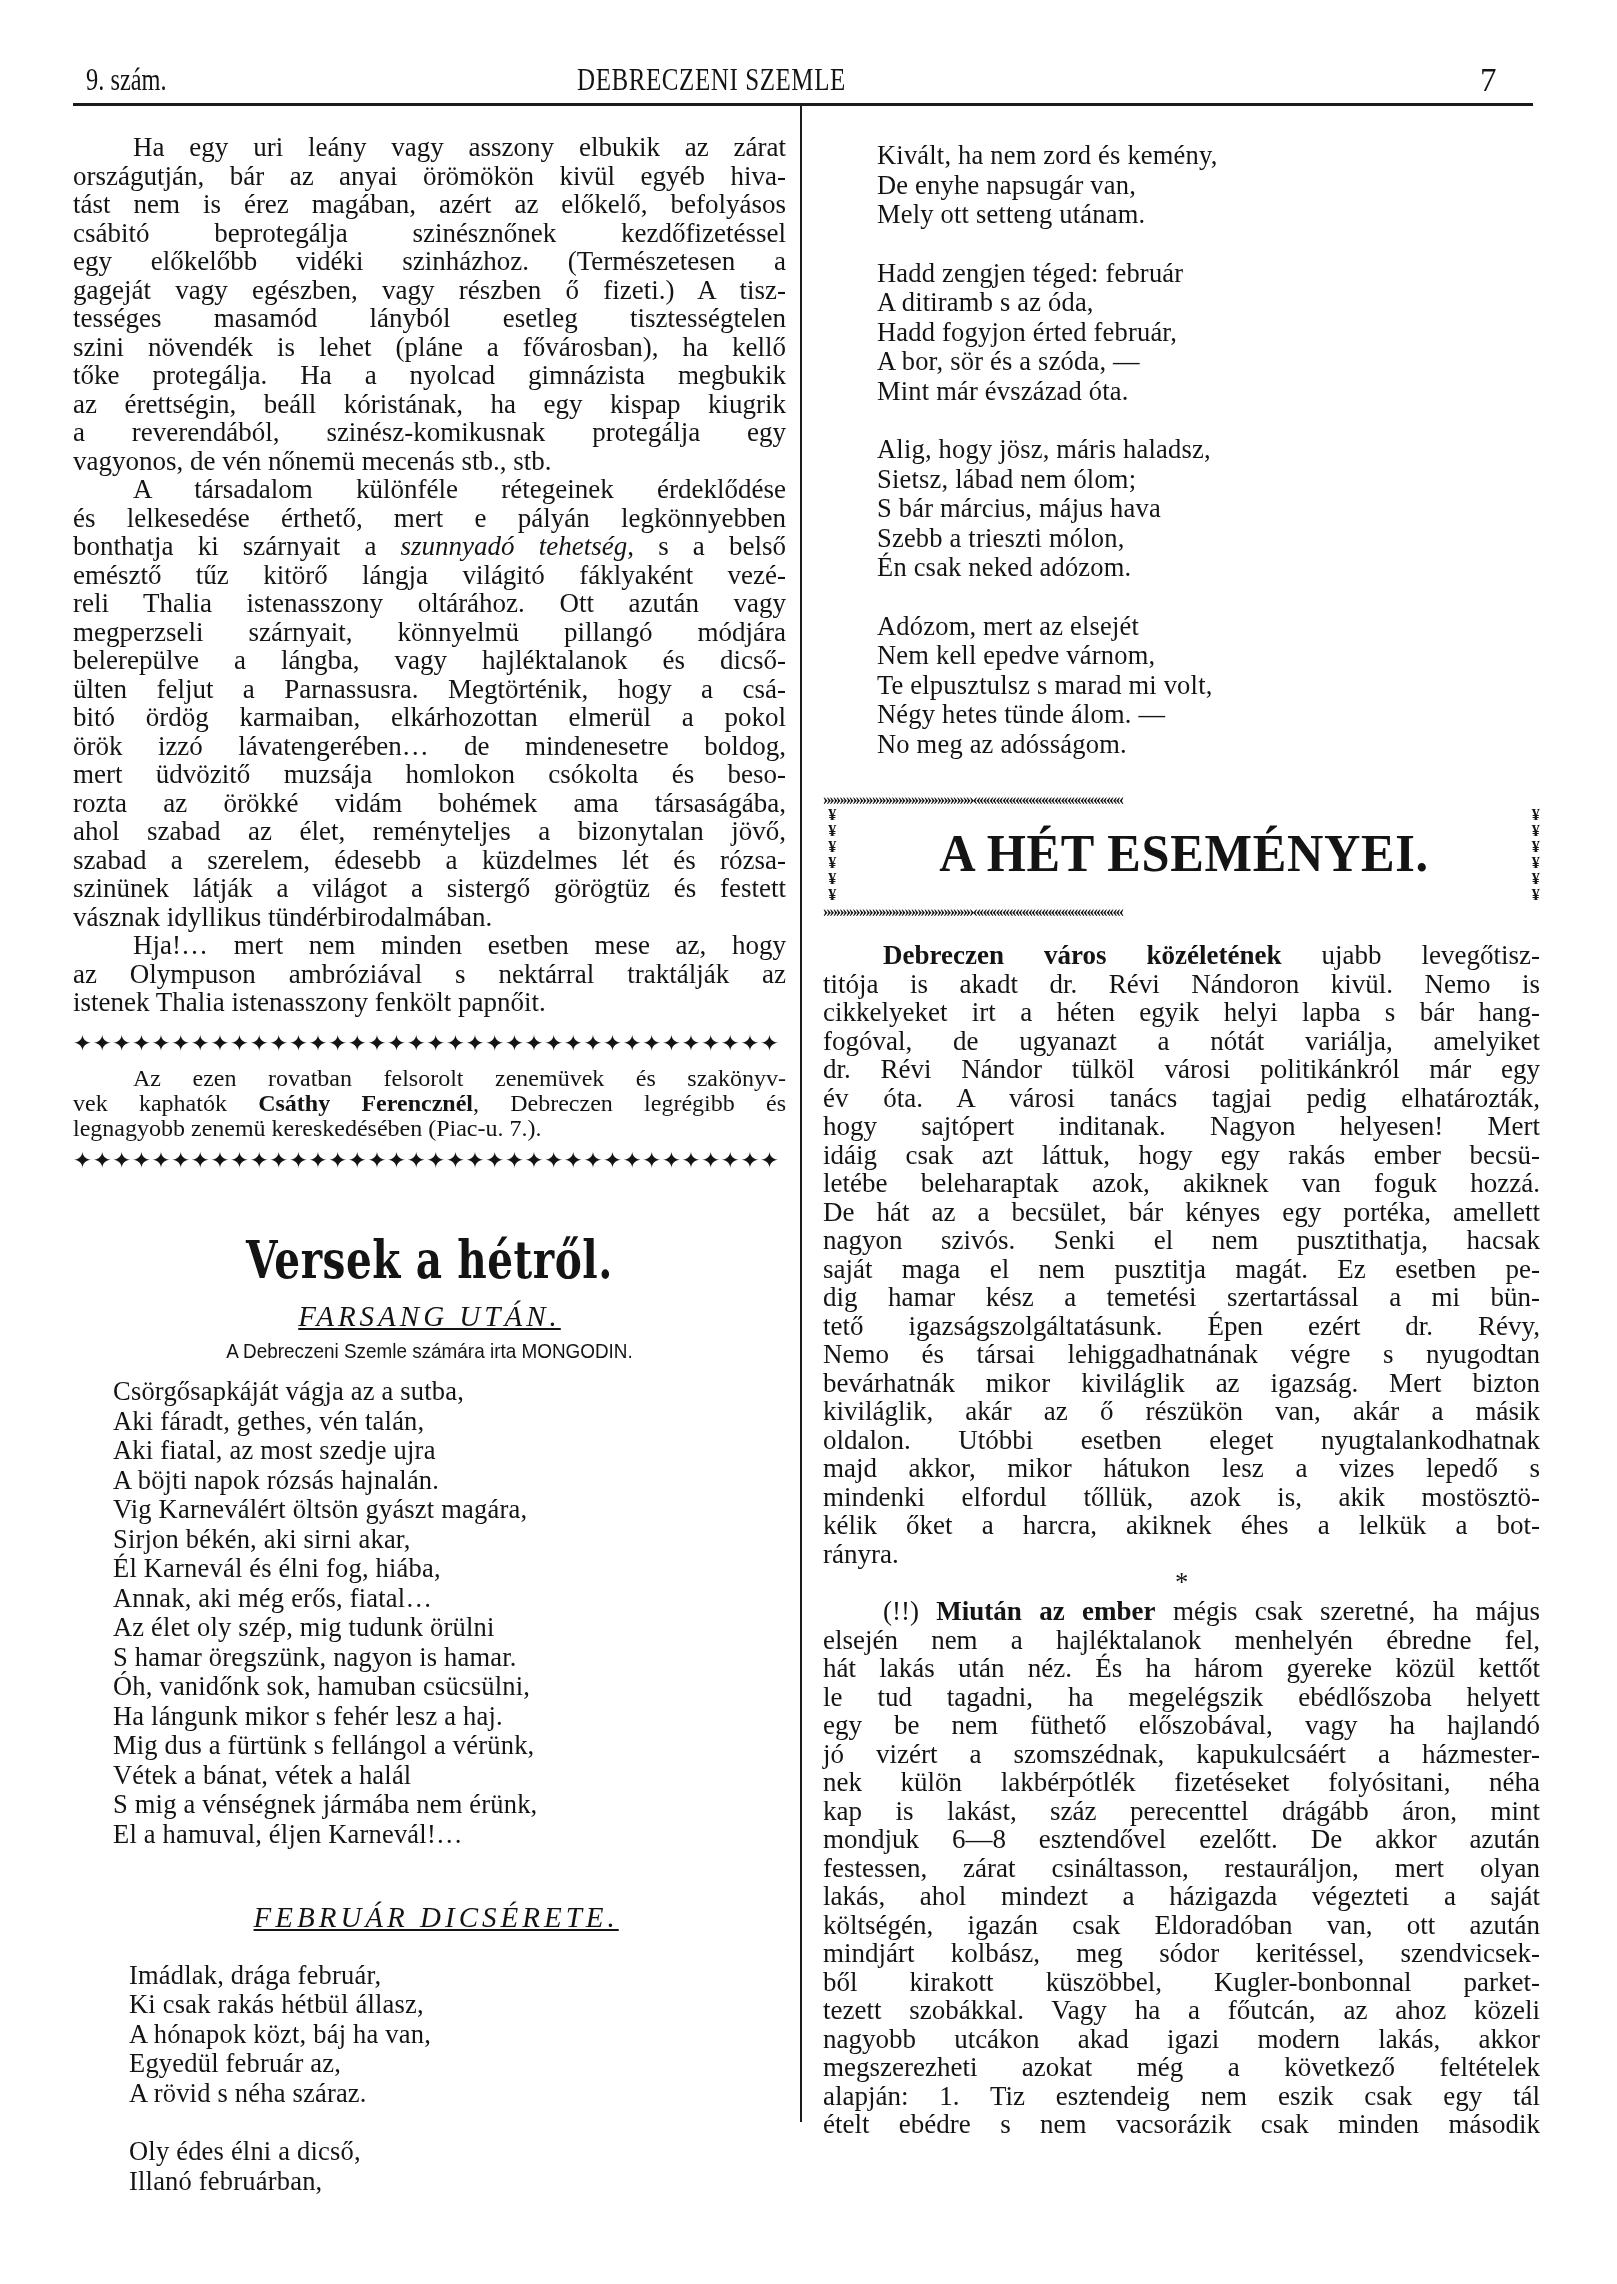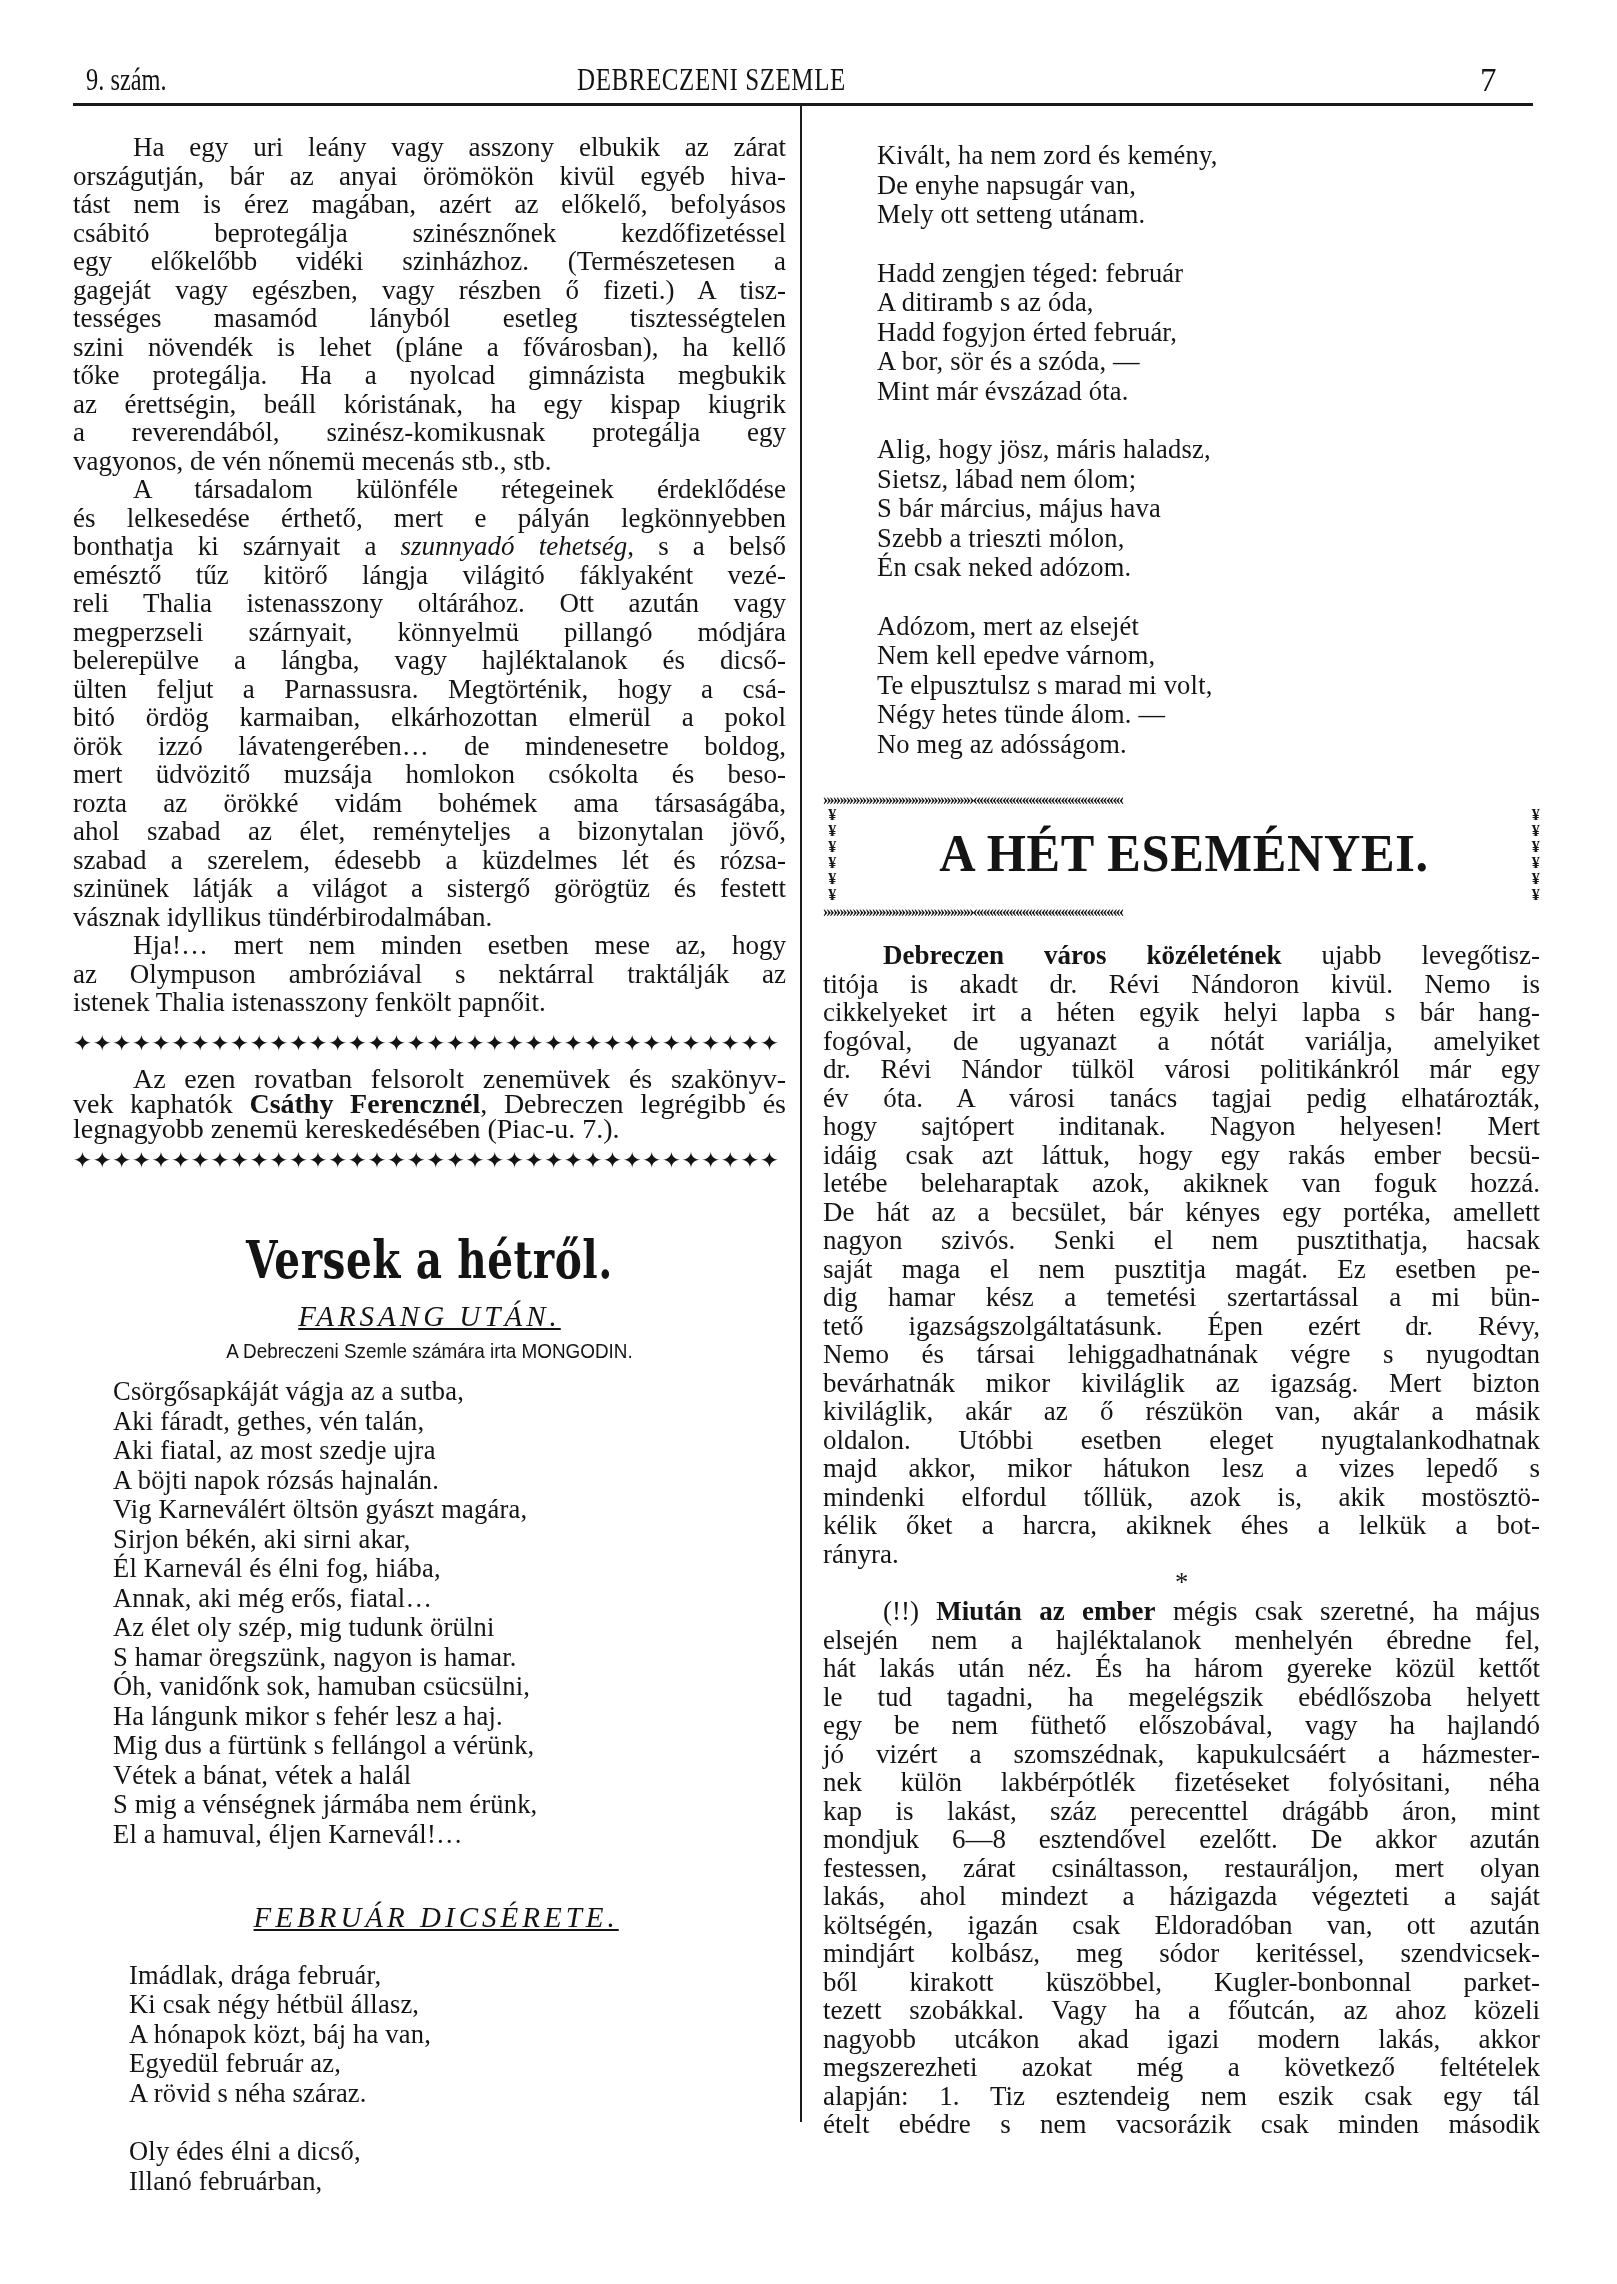--- a/index.html
+++ b/index.html
@@ -15,21 +15,21 @@
   .col { position:absolute; }
   .colL { left:73px; top:133px; width:713px; }
   .colR { left:823px; top:133px; width:717px; }
 
   .prose { font-size:27px; line-height:28.5px; text-align:justify; transform:scaleX(1); }
   .line { display:block; white-space:nowrap; text-align-last:justify; text-align:justify; height:28.5px; }
   .line.last { text-align-last:left; }
   .indent { padding-left:60px; }
 
   .stars { font-size:22.6px; letter-spacing:0.7px; height:29px; line-height:29px; white-space:nowrap; overflow:hidden; }
-  .note { font-size:28px; line-height:25px; }
+  .note { font-size:24px; line-height:25px; }
   .note .line { height:25px; }
 
   .title-big { text-align:center; font-family:"DejaVu Serif",serif; font-size:52px; font-weight:bold; transform:scaleX(0.78); letter-spacing:0.7px; }
   .poem-title { text-align:center; font-style:italic; font-size:29px; letter-spacing:4px;text-decoration:underline; }
   .byline { text-align:center; font-family:"Liberation Sans",sans-serif; font-size:21px; transform:scaleX(0.9); }
   .verse { font-size:26.5px; line-height:29.5px; white-space:nowrap; letter-spacing:0.2px; }
   .verse .v { display:block; height:29.5px; }
   .stanza-gap { height:29px; }
 
   .box { position:absolute; left:823px; top:791px; width:722px; height:129px; }
@@ -135,21 +135,21 @@
       <span class="v">Vétek a bánat, vétek a halál</span>
       <span class="v">S mig a vénségnek jármába nem érünk,</span>
       <span class="v">El a hamuval, éljen Karnevál!…</span>
     </div>
 
   <div style="height:52px"></div>
   <div class="poem-title" style="padding-left:13.3px;">FEBRUÁR DICSÉRETE.</div>
   <div style="height:26.5px"></div>
   <div class="verse" id="poem2a" style="padding-left:56px;">
       <span class="v">Imádlak, drága február,</span>
-      <span class="v">Ki csak négy hétbül állasz,</span>
+      <span class="v">Ki csak rakás hétbül állasz,</span>
       <span class="v">A hónapok közt, báj ha van,</span>
       <span class="v">Egyedül február az,</span>
       <span class="v">A rövid s néha száraz.</span>
     </div>
   <div class="stanza-gap"></div>
   <div class="verse" id="poem2b" style="padding-left:56px;">
       <span class="v">Oly édes élni a dicső,</span>
       <span class="v">Illanó februárban,</span>
     </div>
 </div>

